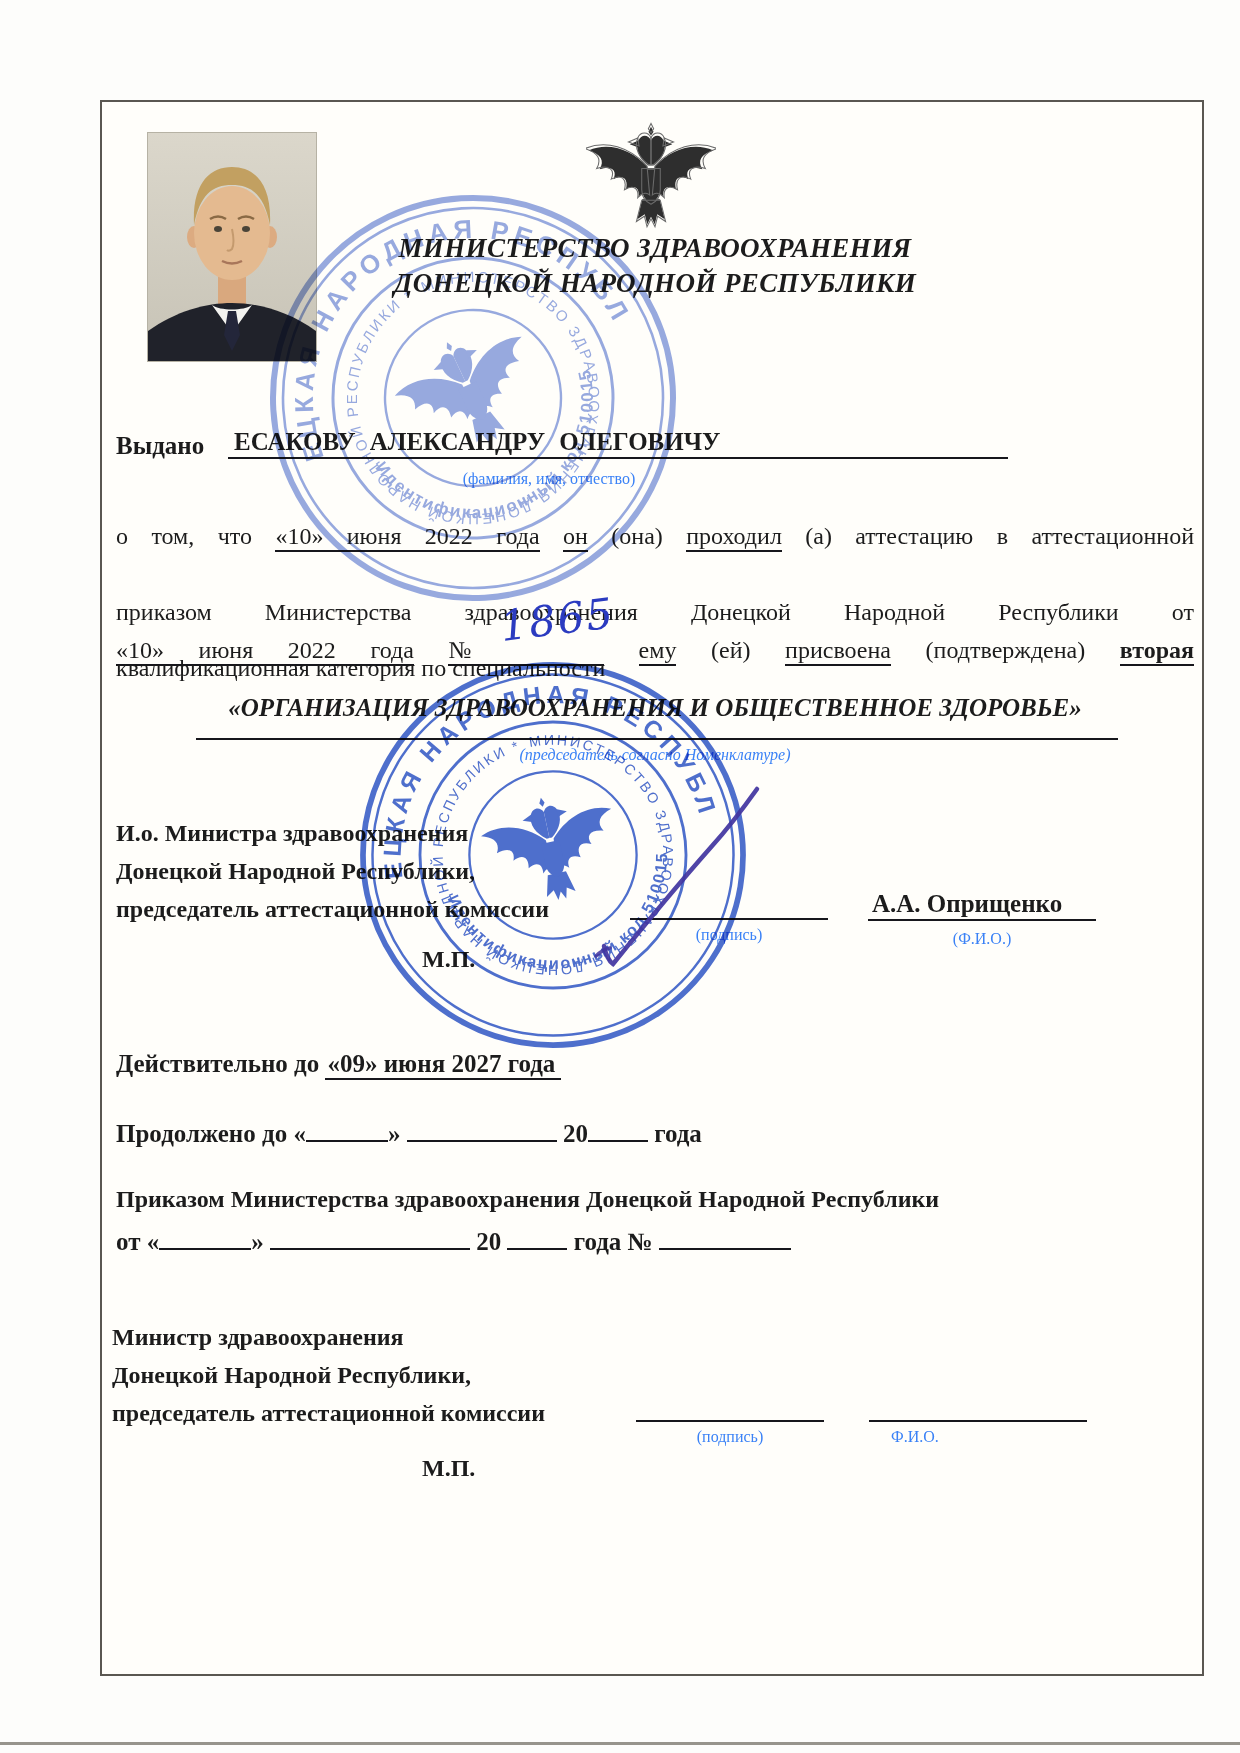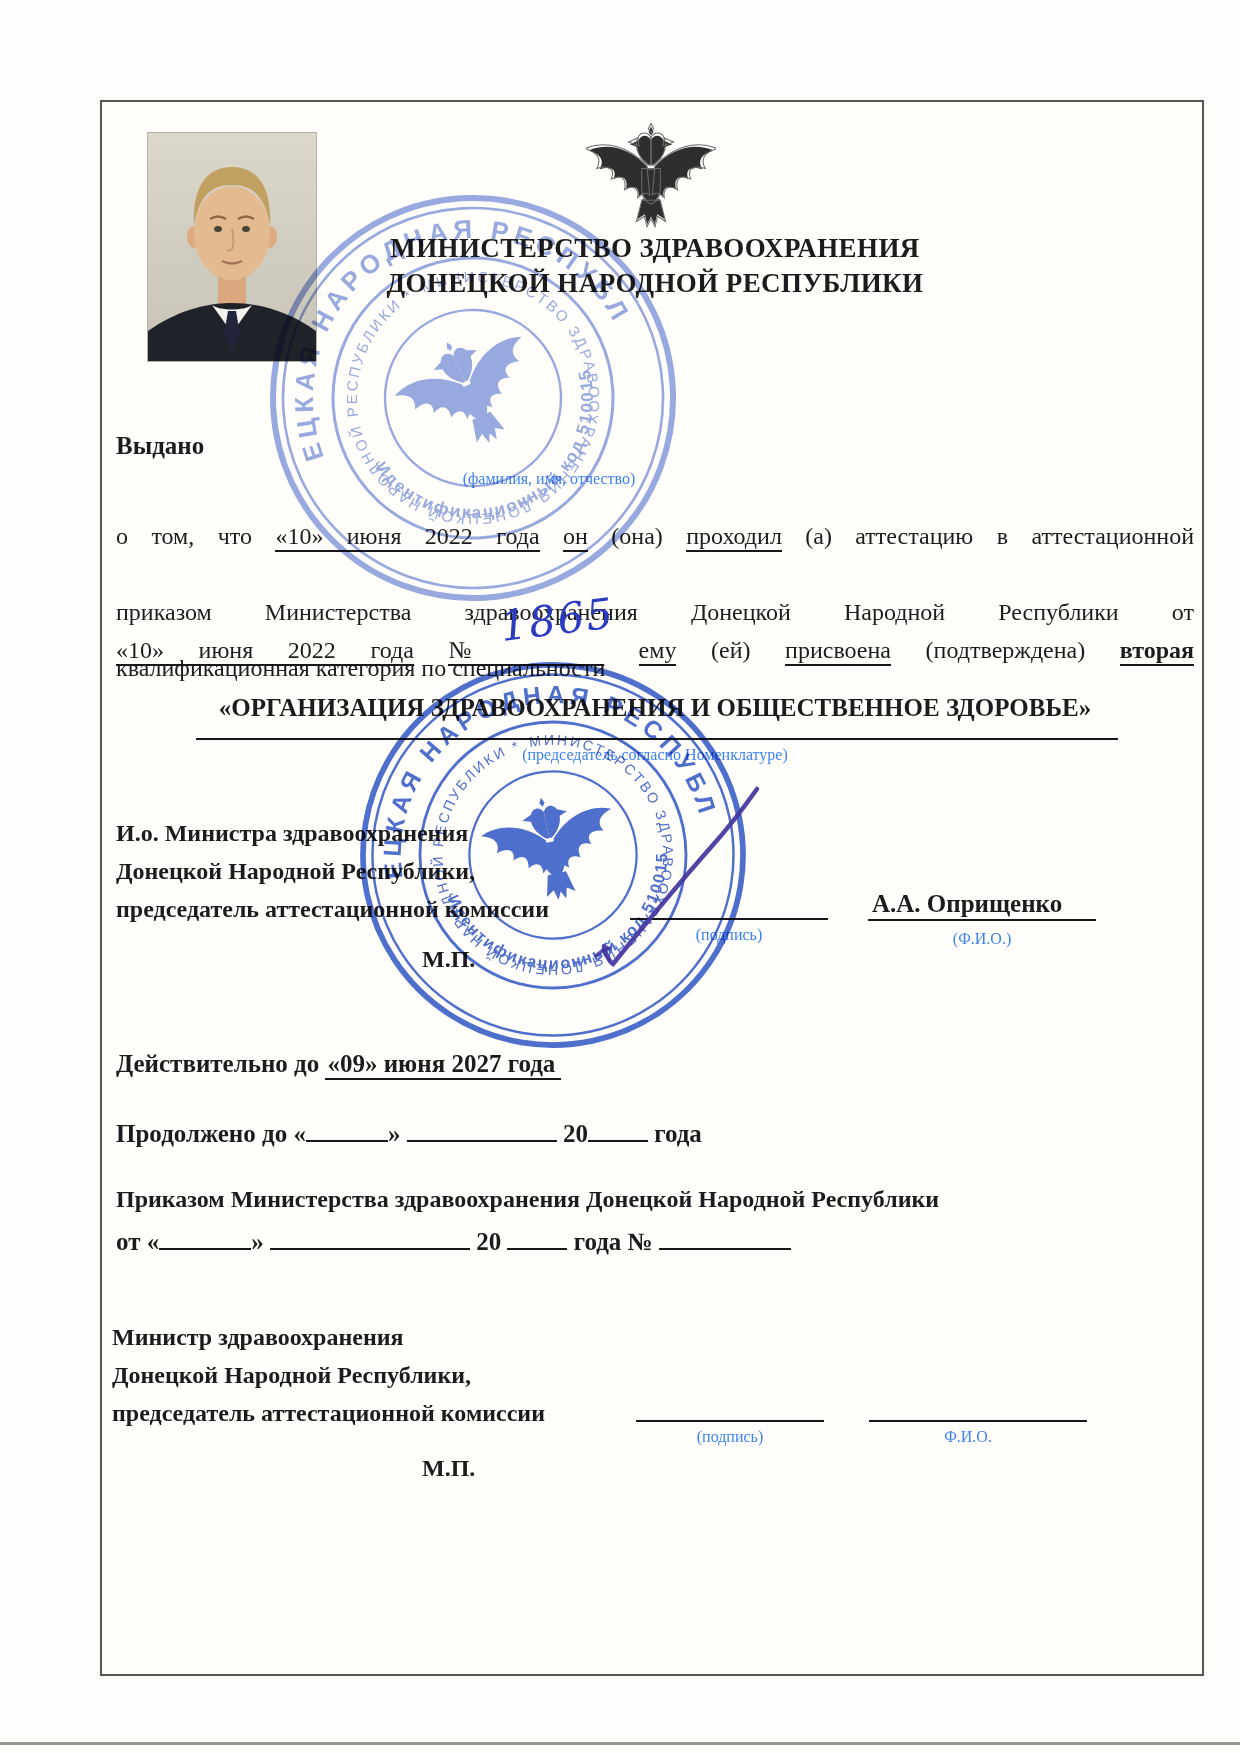--- a/index.html
+++ b/index.html
@@ -7,21 +7,21 @@
   body { background:#fdfdfc; font-family:"Liberation Serif", serif; color:#1c1c1c; position:relative; overflow:hidden; }
   .abs { position:absolute; }
   .page { position:absolute; inset:0; background:#fdfdfb; }
   .frame { position:absolute; left:100px; top:100px; width:1104px; height:1576px;
            border:2px solid #5a5751; background:#fffefa; }
   .b { font-weight:bold; }
   .t27 { font-size:27px; font-weight:bold; letter-spacing:.4px; }
   .t25 { font-size:25px; font-weight:bold; }
   .t24 { font-size:24px; }
   .cap { font-size:16px; color:#3b82f6; }
-  .center-col { left:116px; width:1078px; text-align:center; }
+  .center-col { left:116px; width:1078px; text-align:center;font-style:italic; }
   .body-line { left:116px; width:1078px; font-size:24px; line-height:34px; white-space:nowrap; }
   .just { text-align:justify; text-align-last:justify; white-space:normal;margin-top:20px; }
   .uline { border-bottom:2.5px solid #17171c; padding-bottom:1px; }
   .blank { display:inline-block; border-bottom:2.5px solid #17171c; height:1.05em;
            vertical-align:baseline; position:relative; }
   .sigline { border-bottom:2.5px solid #17171c; }
   .stamp { mix-blend-mode:multiply; pointer-events:none; z-index:6; }
   .ink { pointer-events:none; z-index:7; }
   .hand { position:absolute; left:0; top:-30px; font-size:42px; font-style:italic;
           color:#2b3bc0; transform:rotate(-7deg); font-family:"DejaVu Serif", serif;
@@ -100,20 +100,21 @@
   <svg class="abs" style="left:586px;top:114px" width="130" height="128" viewBox="-52 -44 104 82">
     <use href="#eagleShape" fill="#2e2e2e"></use>
     <use href="#eagleShape" fill="none" stroke="#6b6b6b" stroke-width="0.8" transform="scale(1.06)"></use>
   </svg>
 
   <div class="abs center-col t27" style="top:233px">МИНИСТЕРСТВО ЗДРАВООХРАНЕНИЯ</div>
   <div class="abs center-col t27" style="top:268px">ДОНЕЦКОЙ НАРОДНОЙ РЕСПУБЛИКИ</div>
 
 
   <div class="abs t25" style="left:116px;top:432px">Выдано</div>
+  <div class="abs t25 uline" style="left:228px;top:428px;width:780px;word-spacing:8px;padding-left:6px">ЕСАКОВУ АЛЕКСАНДРУ ОЛЕГОВИЧУ</div>
   <div class="abs cap" style="left:404px;top:470px;width:290px;text-align:center">(фамилия, имя, отчество)</div>
 
   <div class="abs body-line just" style="top:499px">
     <span>о том, что</span>
     <span class="uline">«10» июня 2022 года</span>
     <span class="uline">он</span>
     <span>(она)</span>
     <span class="uline">проходил</span>
     <span>(а) аттестацию в аттестационной</span>
   </div>
@@ -170,21 +171,21 @@
   </div>
 
   <div class="abs block3 t24 b" style="left:112px;top:1318px">
     <div>Министр здравоохранения</div>
     <div>Донецкой Народной Республики,</div>
     <div>председатель аттестационной комиссии</div>
   </div>
   <div class="abs sigline" style="left:636px;top:1400px;width:188px;height:22px"></div>
   <div class="abs cap" style="left:636px;top:1428px;width:188px;text-align:center">(подпись)</div>
   <div class="abs sigline" style="left:869px;top:1400px;width:218px;height:22px"></div>
-  <div class="abs cap" style="left:869px;top:1428px;width:218px;text-align:center;padding-right:20px">Ф.И.О.</div>
+  <div class="abs cap" style="left:891px;top:1428px;width:218px;text-align:left;padding-right:20px">Ф.И.О.</div>
   <div class="abs t24 b" style="left:422px;top:1455px">М.П.</div>
 
   <svg class="abs stamp" style="left:253px;top:178px;opacity:.5" width="440" height="440" viewBox="-110 -110 220 220">
     <use href="#stampDesign" transform="rotate(-25)"></use>
   </svg>
 
   <svg class="abs stamp" style="left:344px;top:646px;opacity:.85" width="418" height="418" viewBox="-110 -110 220 220">
     <use href="#stampDesign" transform="rotate(-12)"></use>
   </svg>
 

